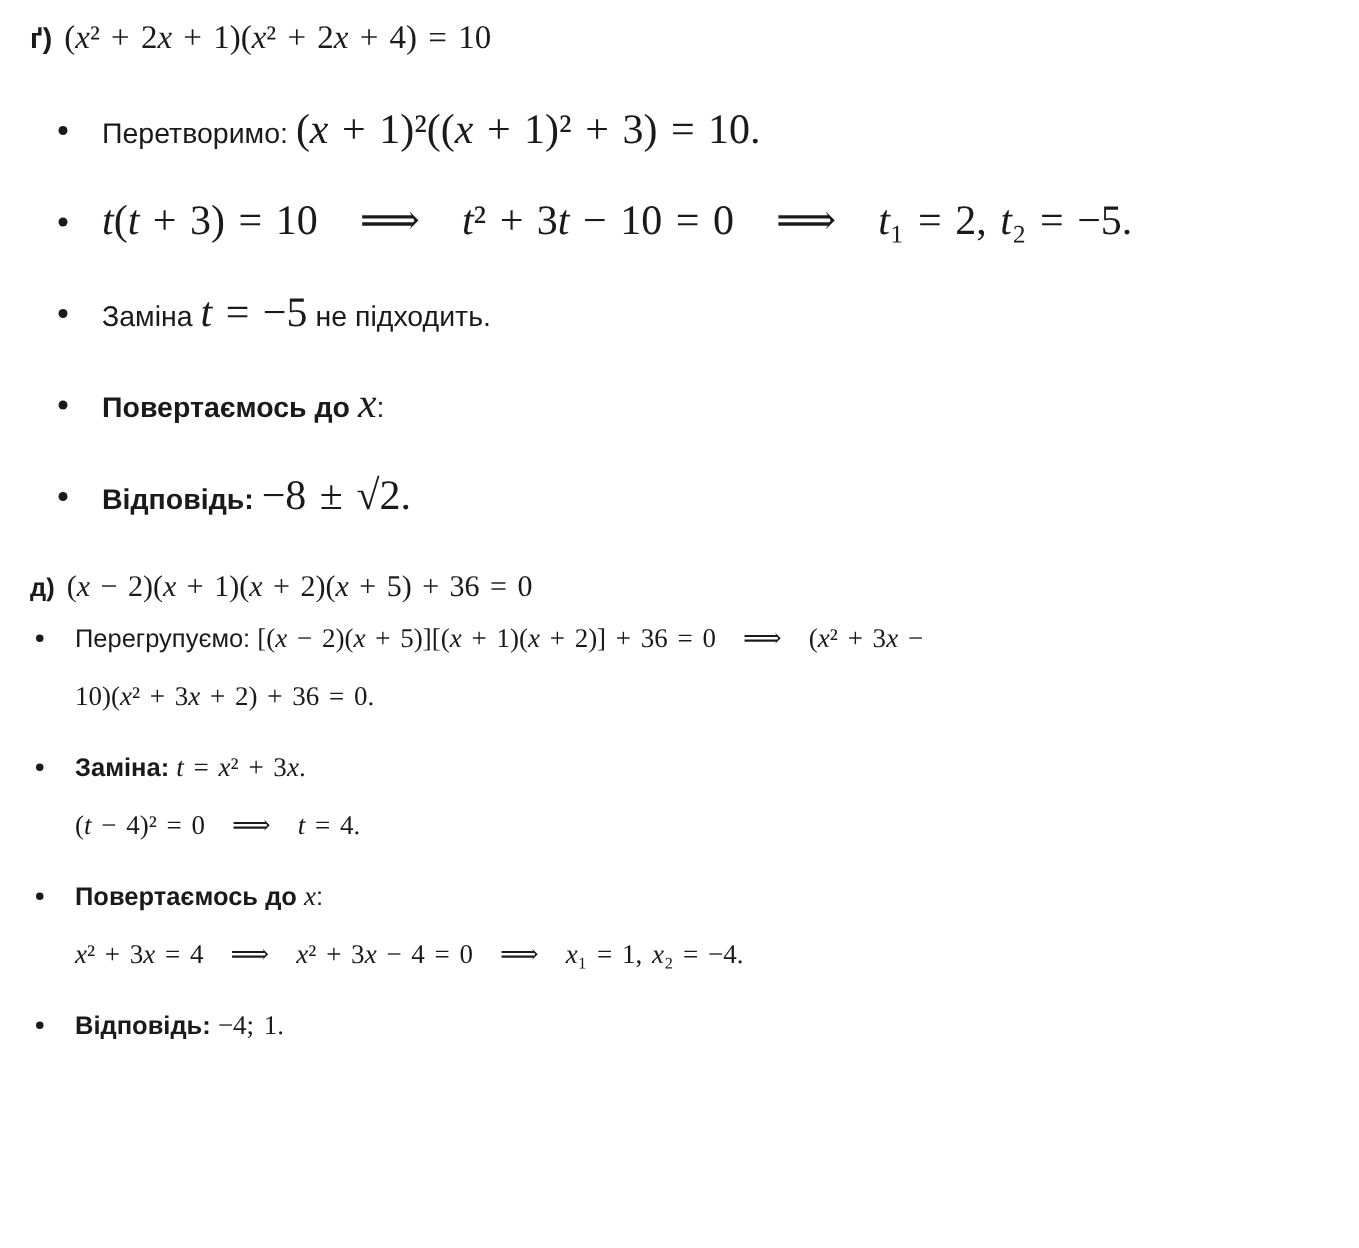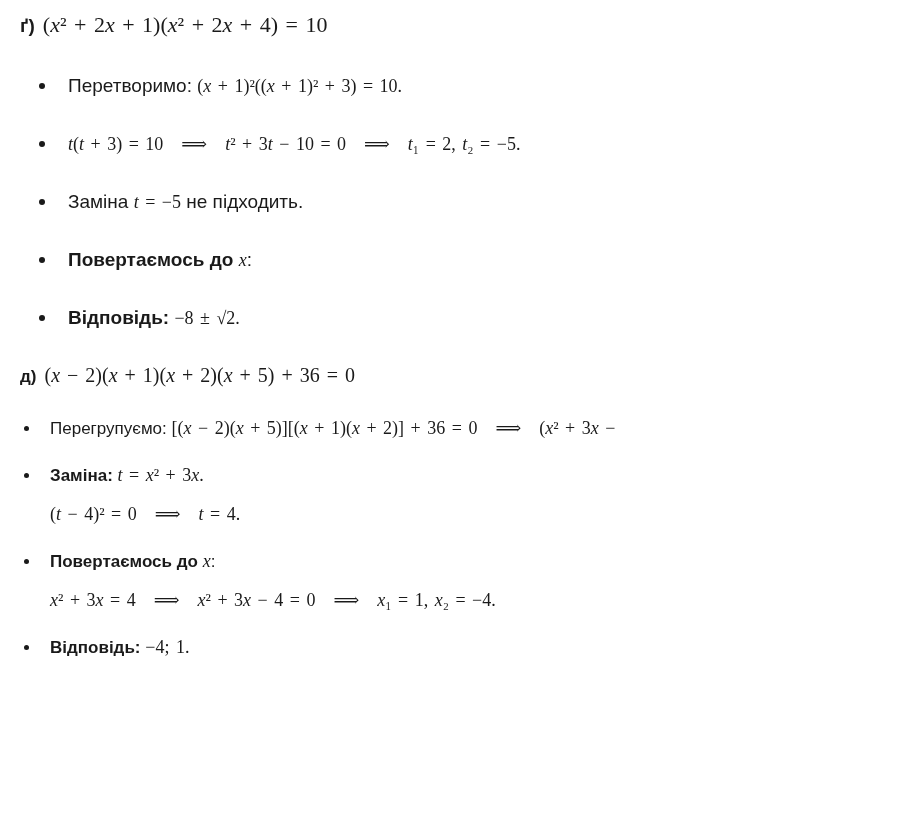--- a/index.html
+++ b/index.html
@@ -9,29 +9,29 @@
     background: #ffffff; color: #1a1a1a;
     font-family: "Liberation Sans", "DejaVu Sans", sans-serif;
   }
   .doc { padding: 8px 26px 0 20px; }
 
   .sec-g { font-size: 19px; }
   .sec-d { font-size: 17px; margin-top: 24px; }
 
   .heading { line-height: 34px; }
   .sec-g .heading { margin-bottom: 26px; }
-  .sec-d .heading { line-height: 32px; margin-bottom: 20px; }
+  .sec-d .heading { line-height: 32px; margin-bottom: 2px; }
   .label { font-weight: 700; margin-right: 8px; }
 
   .math {
     font-family: "Liberation Serif", "DejaVu Serif", "DejaVu Sans", serif;
     word-spacing: 2px;
     white-space: pre-wrap;
   }
-  .sec-g .math { font-size: 18px; }
+  .sec-g .math { font-size: 28px; }
   .sec-g .heading .math { font-size: 22px; font-weight: 400; }
   .sec-d .math { font-size: 18px; }
   .sec-d .heading .math { font-size: 20px; font-weight: 400; }
   .b { font-weight: 700; }
 
   .bullet { display: flex; }
   .sec-g .bullet { margin-bottom: 24px; }
   .sec-d .bullet { margin-bottom: 16px; }
   .marker { flex: 0 0 48px; }
   .sec-d .marker { flex: 0 0 30px; }
@@ -106,20 +106,21 @@
     <div class="heading">
       <span class="label">д)</span><span class="math">(<i>x</i> − 2)(<i>x</i> + 1)(<i>x</i> + 2)(<i>x</i> + 5) + 36 = 0</span>
     </div>
 
     <div class="bullet">
       <span class="marker">
           <span class="dot"></span>
         </span>
       <div class="content">
         <div class="line"><span class="t">Перегрупуємо: </span><span class="math">[(<i>x</i> − 2)(<i>x</i> + 5)][(<i>x</i> + 1)(<i>x</i> + 2)] + 36 = 0 ⟹ (<i>x</i>² + 3<i>x</i> −</span></div>
+        <div class="line"><span class="math">10)(<i>x</i>² + 3<i>x</i> + 2) + 36 = 0.</span></div>
       </div>
     </div>
 
     <div class="bullet">
       <span class="marker">
           <span class="dot"></span>
         </span>
       <div class="content">
         <div class="line"><span class="b">Заміна: </span><span class="math"><i>t</i> = <i>x</i>² + 3<i>x</i>.</span></div>
         <div class="line"><span class="math">(<i>t</i> − 4)² = 0 ⟹ <i>t</i> = 4.</span></div>

